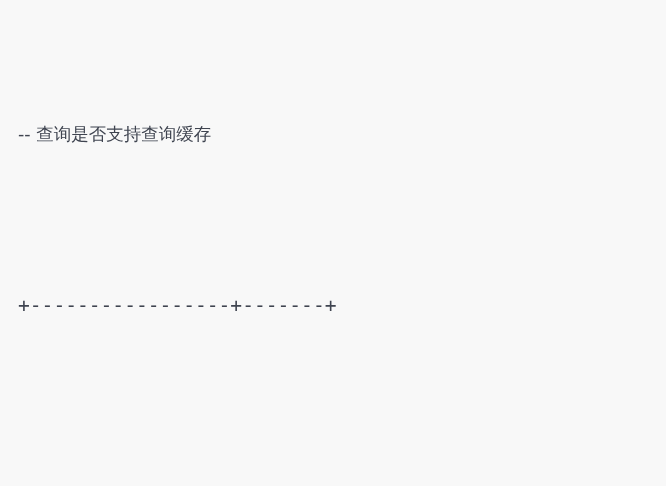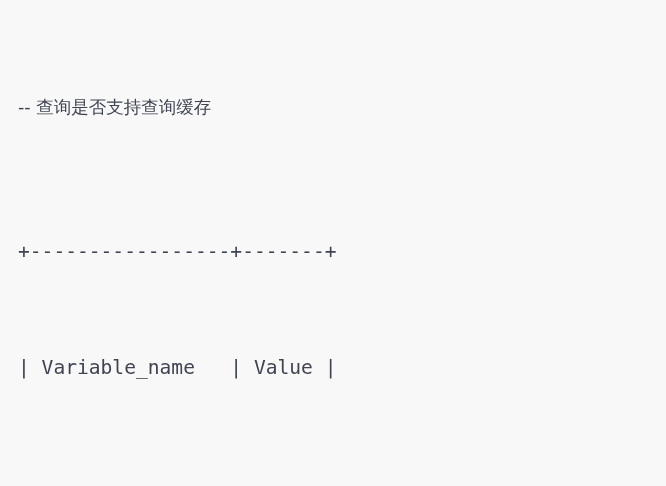--- a/index.html
+++ b/index.html
@@ -22,37 +22,37 @@
     font-size: 19.6px;
     line-height: 29px;
     color: #3f4450;
     white-space: pre;
     letter-spacing: 0px;
     -webkit-font-smoothing: antialiased;
   }
   .line {
     height: 29px;
     white-space: pre;
+    margin-top: 27px;
   }
   .cn {
     font-family: "DejaVu Sans", "Liberation Sans", sans-serif;
     font-size: 17.5px;
   }
 </style>
 </head>
 <body>
 
 <div id="code-block">
 
   <div class="line"><span class="cn">-- 查询是否支持查询缓存</span></div>
 
 
   <div class="line">+-----------------+-------+</div>
 
-  <div class="line">| Variable_name   | Value |</div>
 
   
 
   
 
   
 
   
 
   

